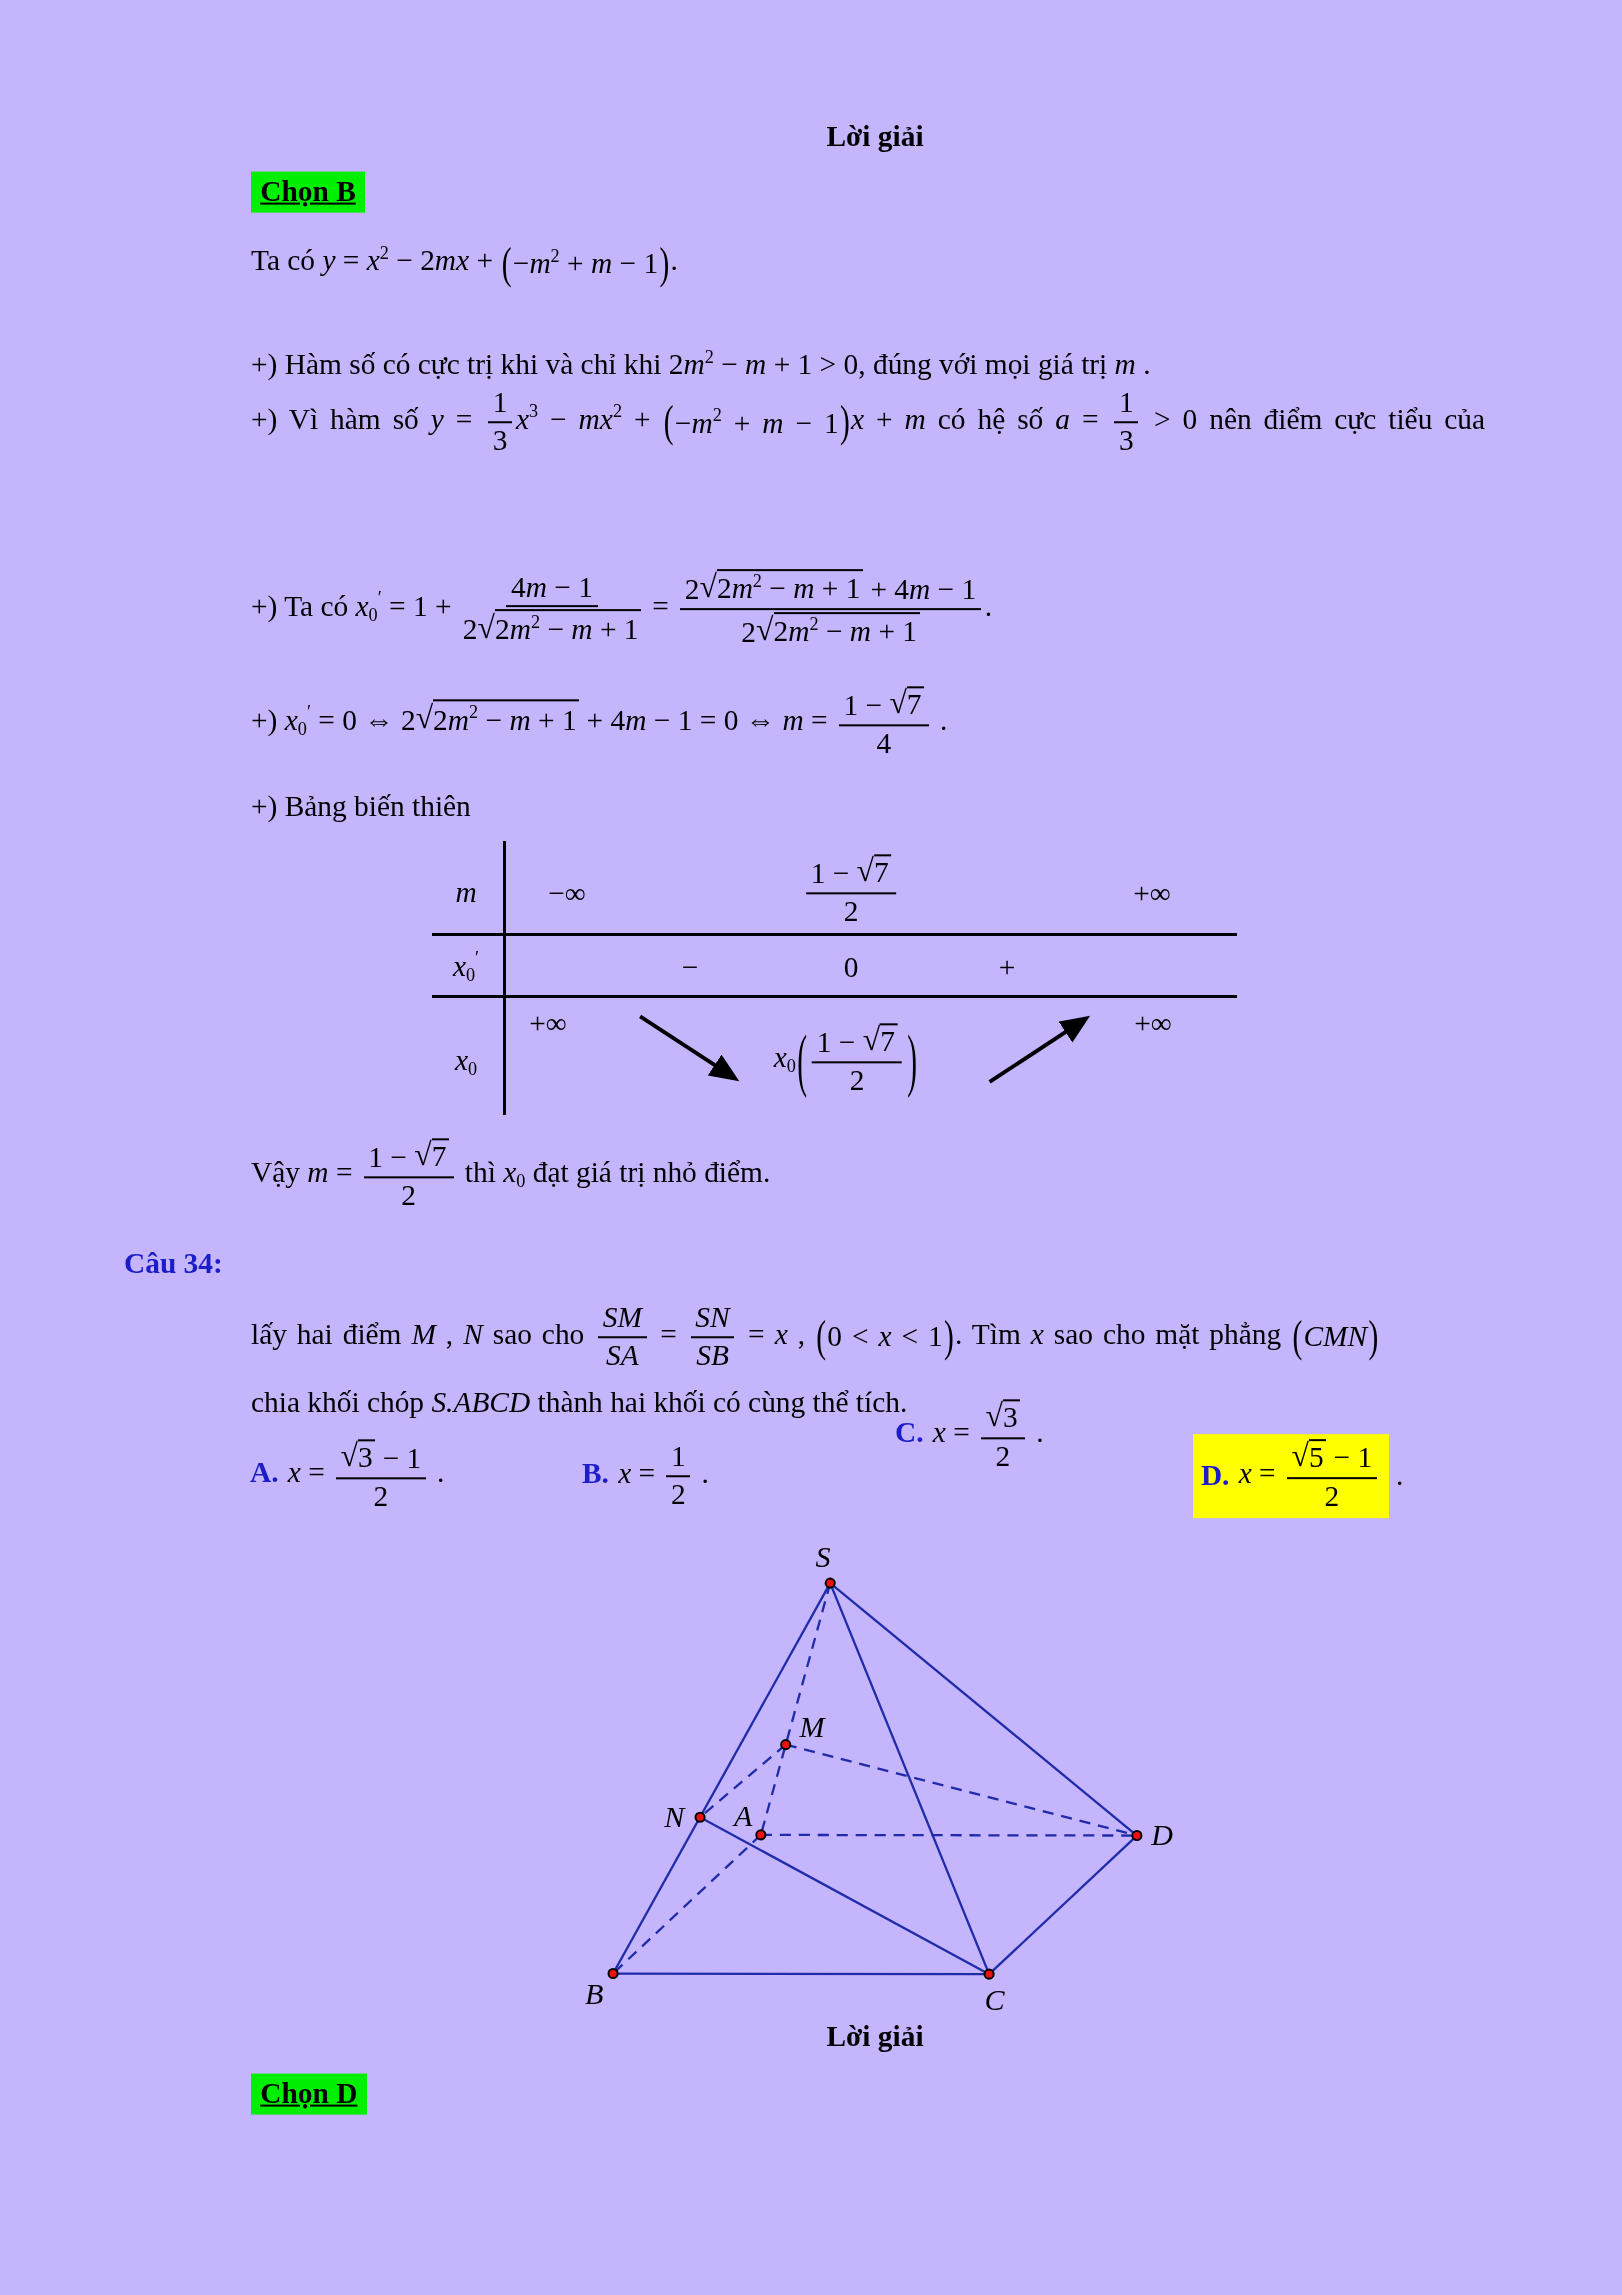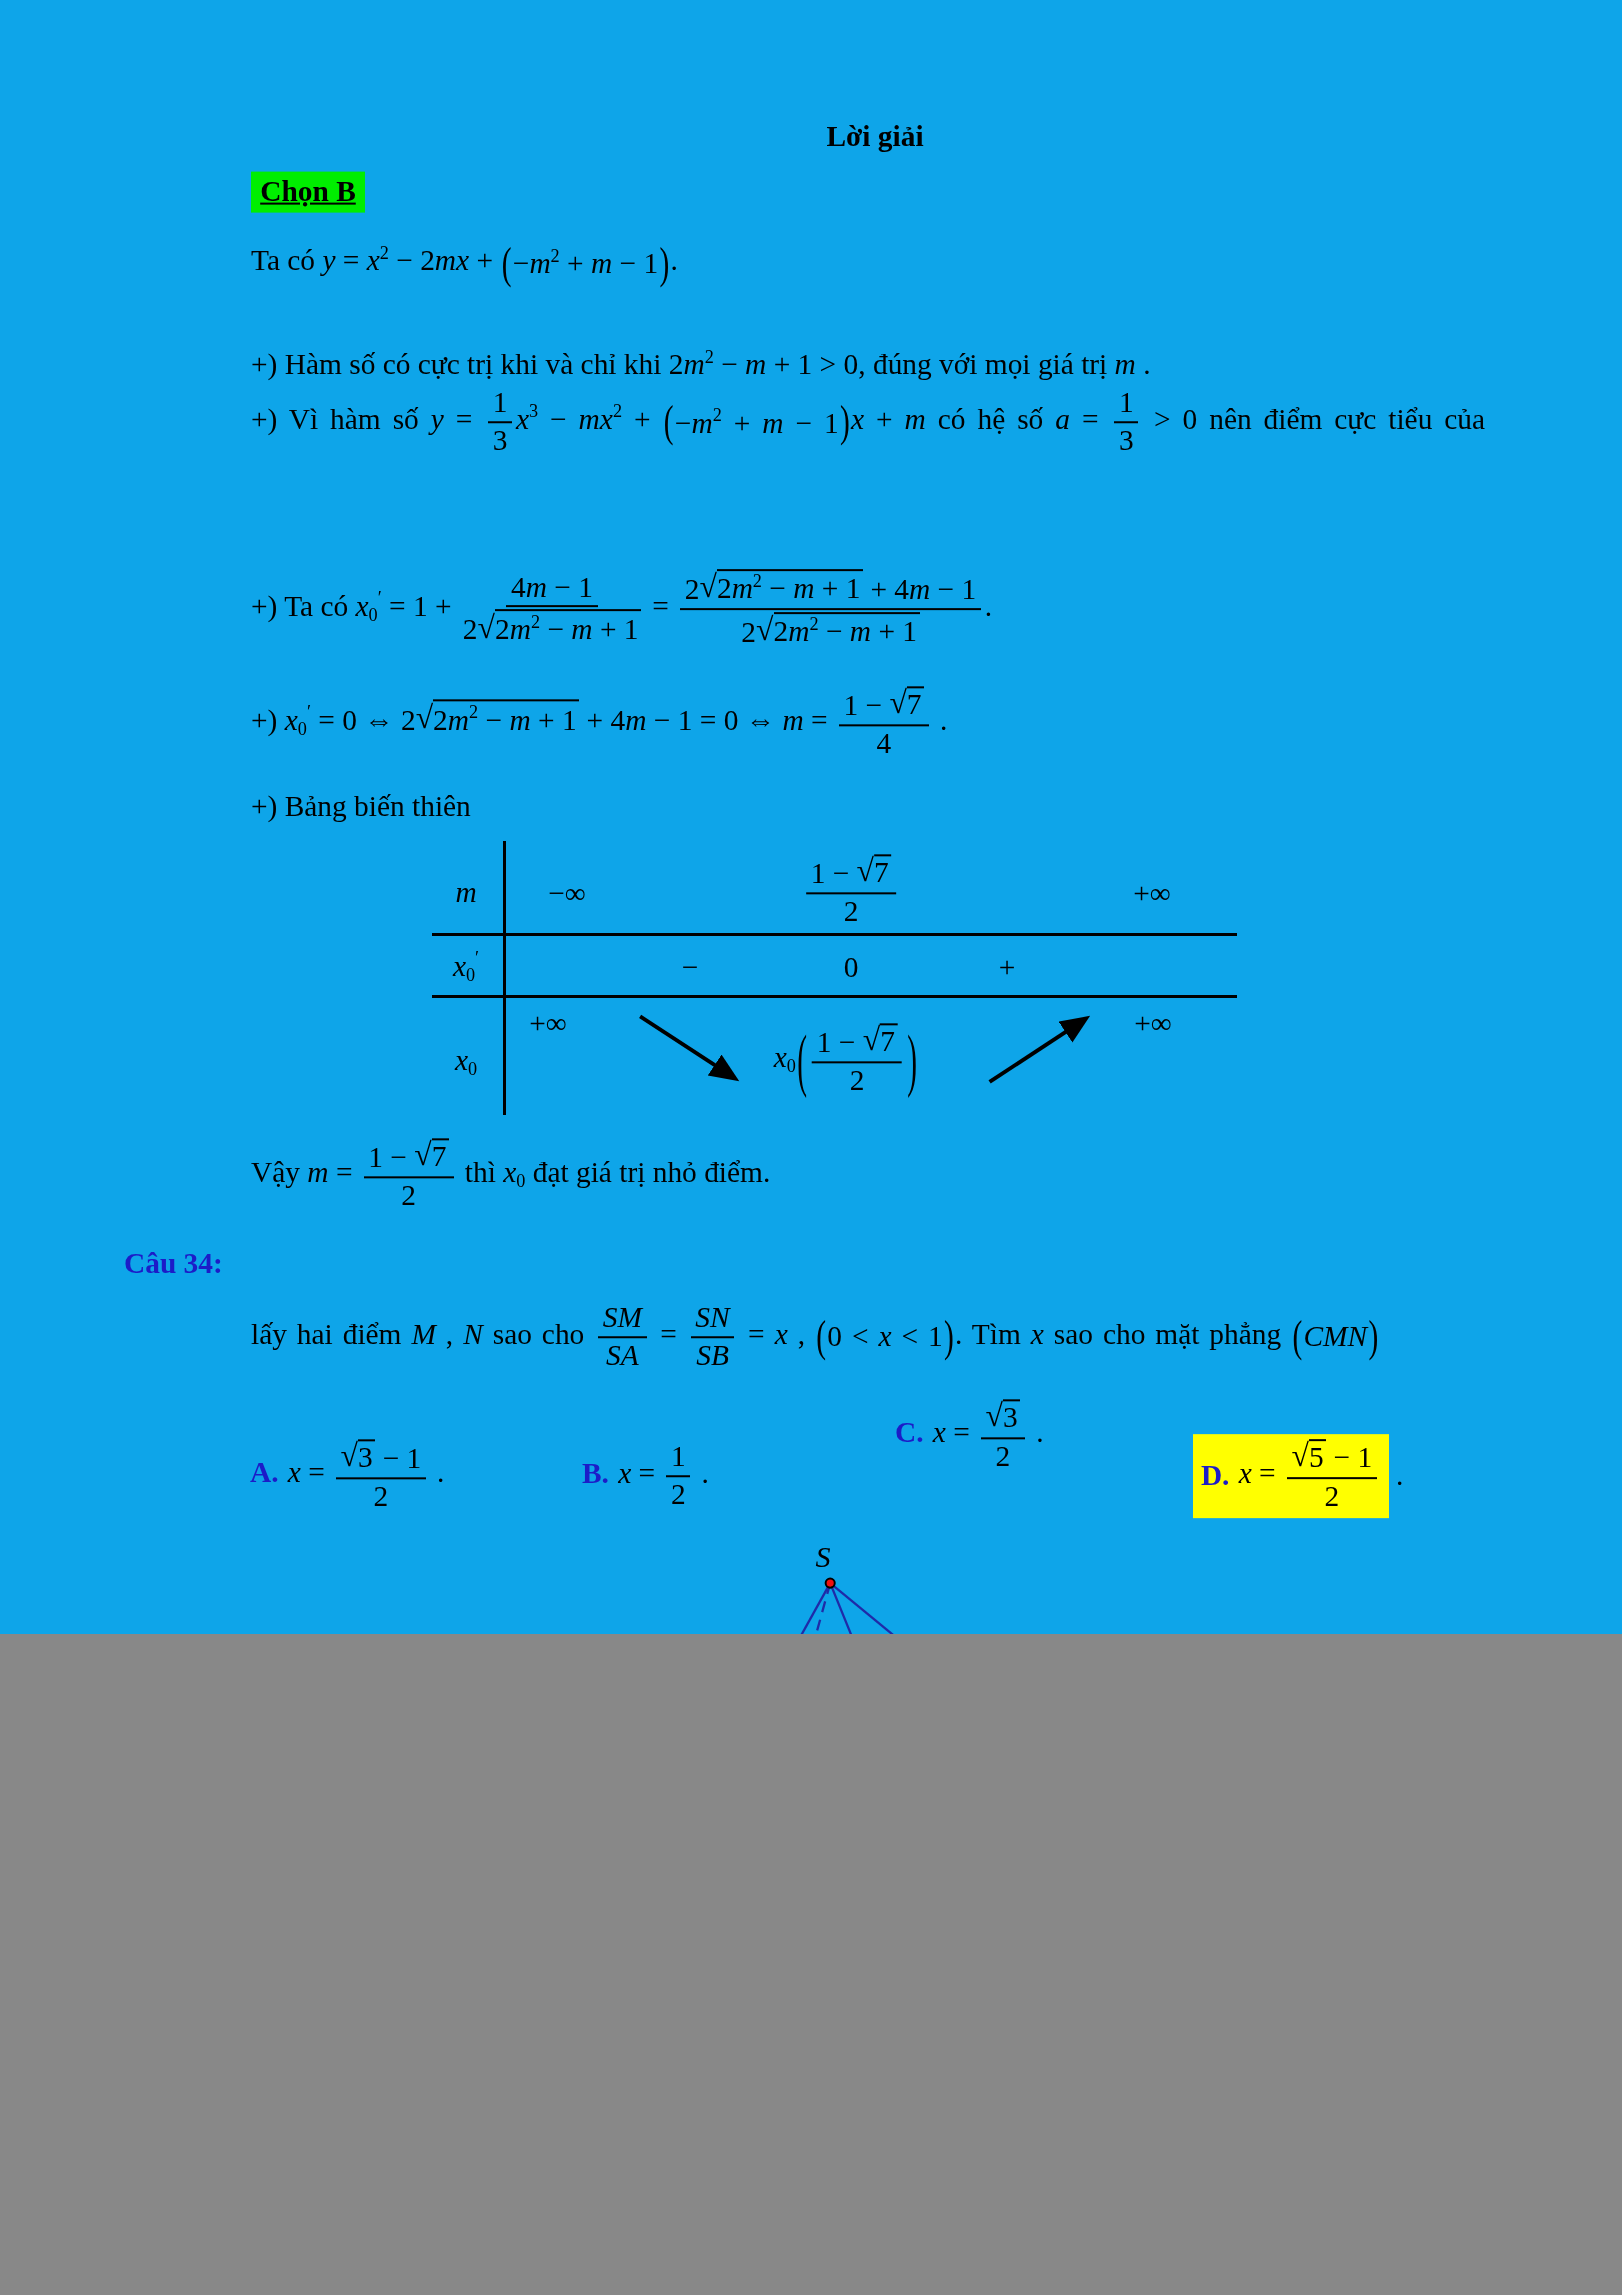--- a/index.html
+++ b/index.html
@@ -1,16 +1,16 @@
 <!DOCTYPE html>
 <html style="--highlight_green: #00ee00; --highlight_yellow: #ffff00; --blue: #1c1cc8; --line_blue: #1f2ba8; --dot_red: #ee1111;font-size:10.5px"><head>
 <meta charset="utf-8">
 <style>
   html,body{margin:0;padding:0;background:#888;}
-  .page{position:relative;width:1623px;height:1634px;background:#0ea5e9;
+  .page{position:relative;width:1623px;height:2295px;background:#c4b5fd;
         font-family:"Liberation Serif",serif;font-size:29.4px;color:#000;overflow:hidden;}
   .line{position:absolute;white-space:nowrap;transform:translateY(-50%);}
   .title{position:absolute;left:251px;width:1248px;text-align:center;font-weight:bold;transform:translateY(-50%);}
   .mi{font-style:italic;}
   .msup{font-size:0.62em;vertical-align:0.62em;}
   .msub{font-size:0.62em;vertical-align:-0.28em;}
   .frac{display:inline-flex;flex-direction:column;align-items:center;vertical-align:middle;
         margin:0 3.9px;line-height:1.08;text-align:center;}
   .fn{border-bottom:2.6px solid #000;padding:0 4.6px 2px;}
   .fd{padding-top:2px;}
@@ -135,20 +135,21 @@
         <span class="fd"><span class="mi">SB</span></span>
       </span><span> = </span><span class="mi">x</span><span> , </span><span class="bp">
         <span class="par" style="transform: scaleY(1.5);">(</span>
         <span><span>0 &lt; </span><span class="mi">x</span><span> &lt; 1</span></span>
         <span class="par" style="transform: scaleY(1.5);">)</span>
       </span><span>. Tìm </span><span class="mi">x</span><span> sao cho mặt phẳng </span><span class="bp">
         <span class="par" style="transform: scaleY(1.5);">(</span>
         <span><span class="mi">CMN</span></span>
         <span class="par" style="transform: scaleY(1.5);">)</span>
       </span></div>
+  <div class="line" style="left:251px;top:1402px"><span>chia khối chóp </span><span class="mi">S.ABCD</span><span> thành hai khối có cùng thể tích.</span></div>
 
   <div class="opt" style="left:250px;top:1476px">
     <span class="opt-label blue">A.</span><span><span class="mi">x</span><span> = </span><span class="frac">
           <span class="fn"><span class="sq"><span class="rad">√</span><span class="rc"><span>3</span></span></span><span> − 1</span></span>
           <span class="fd"><span>2</span></span>
         </span><span> .</span></span>
   </div>
   <div class="opt" style="left:582px;top:1476px">
     <span class="opt-label blue">B.</span><span><span class="mi">x</span><span> = </span><span class="frac">
           <span class="fn"><span>1</span></span>

